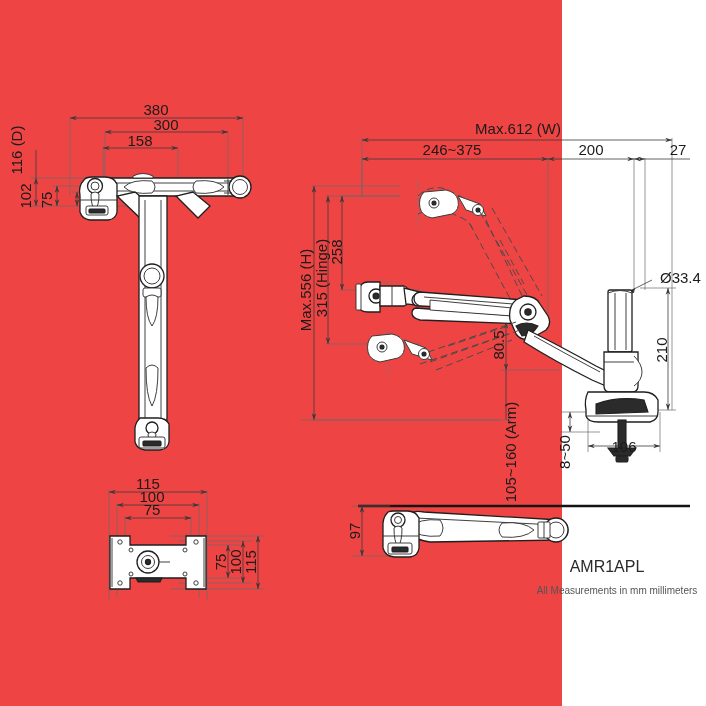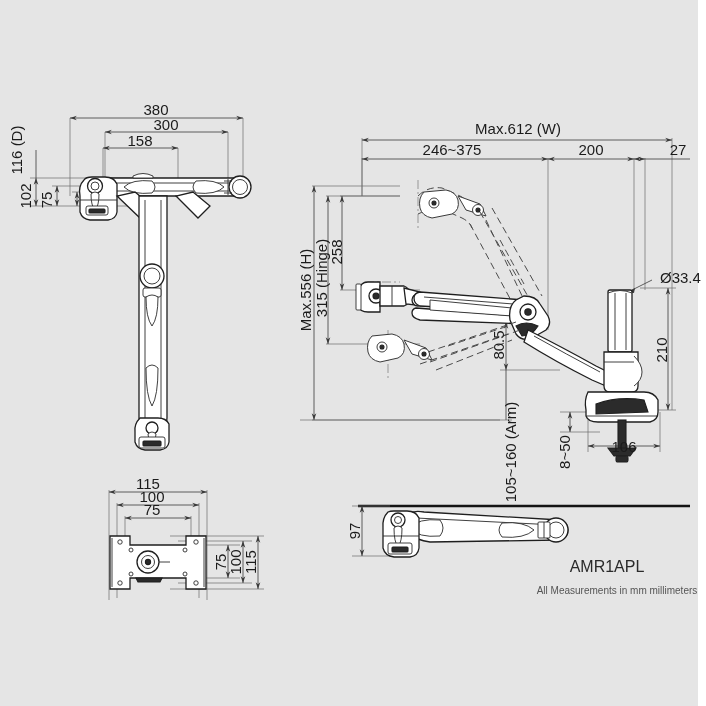--- a/index.html
+++ b/index.html
@@ -8,23 +8,23 @@
     background: #ffffff;
   }
   body {
     font-family: "Liberation Sans", sans-serif;
     width: 706px;
     height: 706px;
     overflow: hidden;
   }
   #sheet {
     position: relative;
-    width: 698px;
+    width: 562px;
     height: 706px;
-    background: #e5e5e5;
+    background: #ef4444;
   }
   #sheet svg {
     position: absolute;
     top: 0;
     left: 0;
     width: 706px;
     height: 706px;
   }
   .dimtext {
     font-family: "Liberation Sans", sans-serif;

